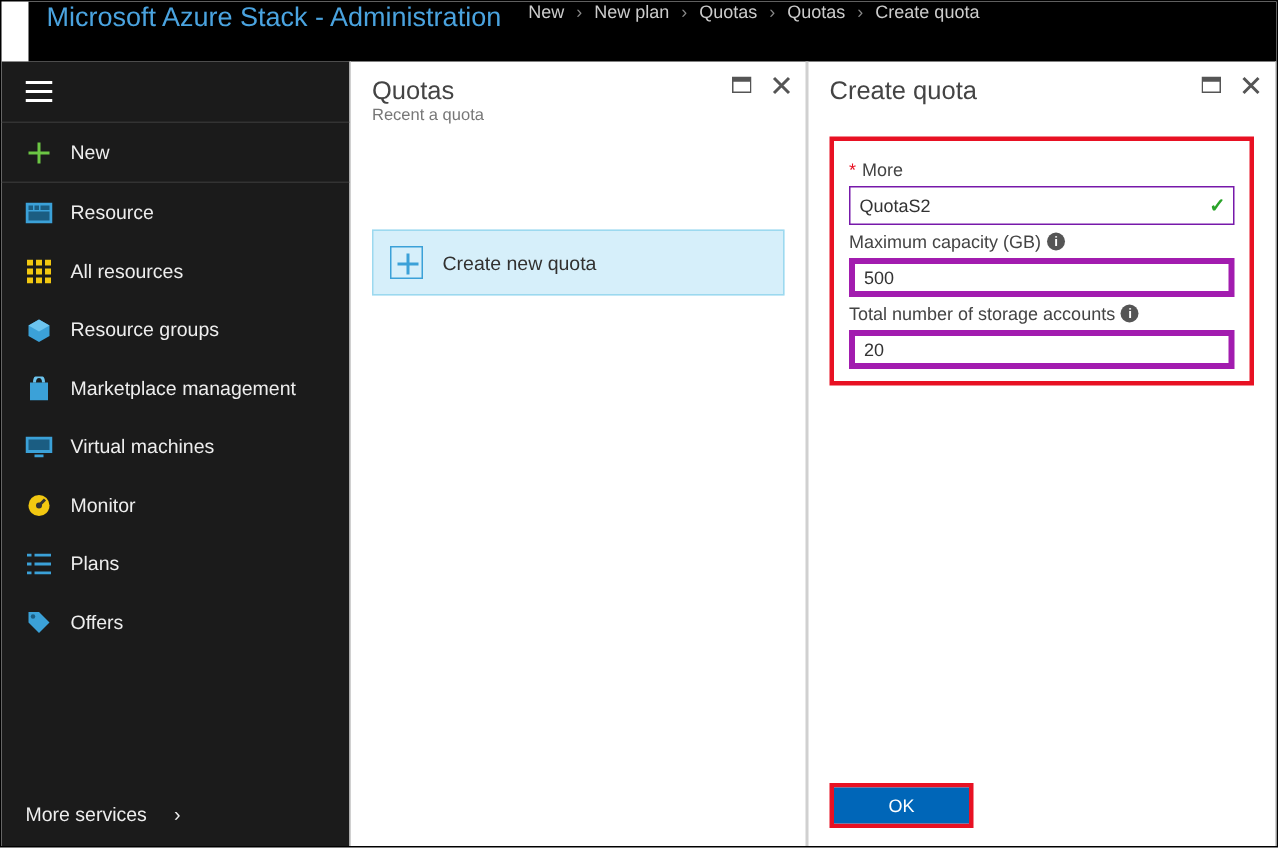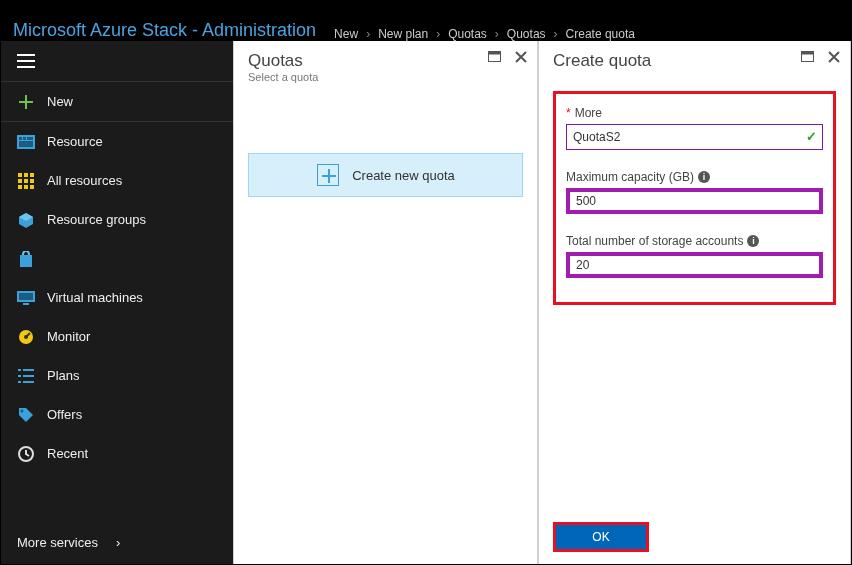--- a/index.html
+++ b/index.html
@@ -1,17 +1,17 @@
 <!DOCTYPE html>
 <html><head>
 <meta charset="utf-8">
 <style>
 * { box-sizing: border-box; margin: 0; padding: 0; }
 body { font-family: "Segoe UI", Arial, sans-serif; font-size: 13px; color: #323130; background: #fff; width: 852px; height: 565px; overflow: hidden; border: 1px solid #000; }
-.topbar { height: 40px; background: #000; display: flex; align-items: flex-end; padding: 0 12px; }
+.topbar { height: 40px; background: #000; display: flex; align-items: flex-start; padding: 0 12px; margin-left: 18px; }
 .topbar-title { color: #4aa3df; font-size: 18px; font-weight: 300; margin-right: 18px; }
 .breadcrumb { display: flex; align-items: center; gap: 8px; color: #ccc; font-size: 12px; }
 .breadcrumb span.chev { color: #888; }
 .shell { display: flex; height: calc(565px - 40px); }
 .sidebar { width: 232px; background: #1b1b1b; color: #ddd; display: flex; flex-direction: column; }
 .hamburger { height: 40px; display: flex; align-items: center; padding: 0 16px; }
 .hamburger svg { stroke: #fff; }
 .sb-item { height: 39px; display: flex; align-items: center; padding: 0 16px; gap: 12px; cursor: pointer; font-size: 13px; color: #eee; }
 .sb-item .ic { width: 18px; height: 18px; display: flex; align-items: center; justify-content: center; }
 .sb-new .plus { position: relative; width: 14px; height: 14px; }
@@ -23,34 +23,34 @@
 .blades { flex: 1; display: flex; }
 .blade { border-left: 1px solid #d0d0d0; border-right: 1px solid #d0d0d0; display: flex; flex-direction: column; overflow: hidden; }
 .blade1 { width: 305px; }
 .blade2 { flex: 1; }
 .blade-header { padding: 10px 14px 10px 14px; position: relative; color: #444; }
 .blade-header h2 { font-size: 17px; font-weight: 400; }
 .blade-header .sub { font-size: 11px; color: #777; }
 .blade-ctrl { position: absolute; right: 10px; top: 10px; display: flex; gap: 14px; color: #555; }
 .blade-ctrl span { cursor: pointer; display: inline-flex; }
 .blade-body { flex: 1; overflow: auto; padding: 10px 14px; position: relative; }
-.quota-row { display: flex; align-items: center; gap: 12px; height: 44px; padding: 0 10px; cursor: pointer; justify-content: center; }
+.quota-row { display: flex; align-items: center; gap: 12px; height: 44px; padding: 0 10px; cursor: pointer; }
 .quota-row.selected { background: #d6effa; border: 1px solid #9cd9ef; }
 .quota-row .qicon { width: 24px; height: 24px; display: flex; align-items: center; justify-content: center; }
 .plusbox { width: 22px; height: 22px; border: 1px solid #3ba1d8; position: relative; }
 .plusbox::before, .plusbox::after { content: ""; position: absolute; background: #3ba1d8; }
 .plusbox::before { left: 10px; top: 4px; width: 2px; height: 14px; }
 .plusbox::after { left: 4px; top: 10px; width: 14px; height: 2px; }
 .pie { width: 20px; height: 20px; border-radius: 50%; background: conic-gradient(#7aba3a 0 180deg, #f2c811 180deg 360deg); }
 .form-hl { border: 3px solid #e81123; padding: 8px 10px; margin-bottom: 10px; }
 .label { font-size: 12px; color: #444; padding: 4px 0 4px; display: flex; align-items: center; gap: 4px; }
 .req { color: #e81123; }
 .info-icon { width: 12px; height: 12px; border-radius: 50%; background: #555; color: #fff; font-size: 9px; display: inline-flex; align-items: center; justify-content: center; font-weight: bold; }
 .field { width: 100%; height: 26px; border: 4px solid #a21caf; padding: 2px 22px 2px 6px; font-size: 12px; color: #333; position: relative; }
-.field-wrap { position: relative; margin-bottom: 16px; }
+.field-wrap { position: relative; margin-bottom: 0; }
 .field-wrap.valid .field { border: 1px solid #7719aa; }
 .check { position: absolute; right: 6px; top: 5px; color: #29a329; font-weight: bold; }
 .okbar { padding: 10px 14px 14px; }
 .okwrap { border: 3px solid #e81123; display: inline-block; padding: 0; }
 .okbtn { background: #0066b8; color: #fff; border: none; width: 90px; height: 24px; font-size: 12px; cursor: pointer; }
 svg { display: block; }
 </style>
 </head>
 <body>
 
@@ -122,20 +122,21 @@
         </div>
       <span>Resource groups</span>
     </div>
     <div class="sb-item">
       <div class="ic">
           <svg width="14" height="16" viewBox="0 0 14 16">
             <rect x="1" y="4" width="12" height="12" fill="#3ba1d8"></rect>
             <path d="M4 4 Q4 0 7 0 Q10 0 10 4" stroke="#6cc4ee" stroke-width="2" fill="none"></path>
           </svg>
         </div>
+      <span>Marketplace management</span>
     </div>
     <div class="sb-item">
       <div class="ic">
           <svg width="18" height="14" viewBox="0 0 18 14">
             <rect x="0" y="0" width="18" height="11" fill="#3ba1d8"></rect>
             <rect x="2" y="2" width="14" height="7" fill="#1b5d82"></rect>
             <rect x="6" y="12" width="6" height="2" fill="#3ba1d8"></rect>
           </svg>
         </div>
       <span>Virtual machines</span>
@@ -160,41 +161,32 @@
     </div>
     <div class="sb-item">
       <div class="ic">
           <svg width="16" height="16" viewBox="0 0 16 16">
             <polygon points="1,1 8,1 15,8 8,15 1,8" fill="#3ba1d8"></polygon>
             <circle cx="4" cy="4" r="1.5" fill="#1b5d82"></circle>
           </svg>
         </div>
       <span>Offers</span>
     </div>
-    <div class="sb-item">
-      <div class="ic">
-          <svg width="16" height="16" viewBox="0 0 16 16">
-            <circle cx="8" cy="8" r="7" fill="none" stroke="#ddd" stroke-width="2"></circle>
-            <path d="M8 4v4l3 2" stroke="#ddd" stroke-width="2" fill="none"></path>
-          </svg>
-        </div>
-      <span>Recent</span>
-    </div>
     <div class="more-services">
       <span>More services</span>
       <span>›</span>
     </div>
   </div>
 
   <div class="blades">
 
     <div class="blade blade1">
       <div class="blade-header">
         <h2>Quotas</h2>
-        <div class="sub">Select a quota</div>
+        <div class="sub">Recent a quota</div>
         <div class="blade-ctrl">
           <span>
               <svg width="13" height="11" viewBox="0 0 13 11">
                 <rect x="0.5" y="0.5" width="12" height="10" fill="none" stroke="#555"></rect>
                 <rect x="0.5" y="0.5" width="12" height="3" fill="#555"></rect>
               </svg>
             </span>
           <span>
               <svg width="12" height="12" viewBox="0 0 12 12">
                 <path d="M1 1l10 10M11 1L1 11" stroke="#555" stroke-width="2"></path>

